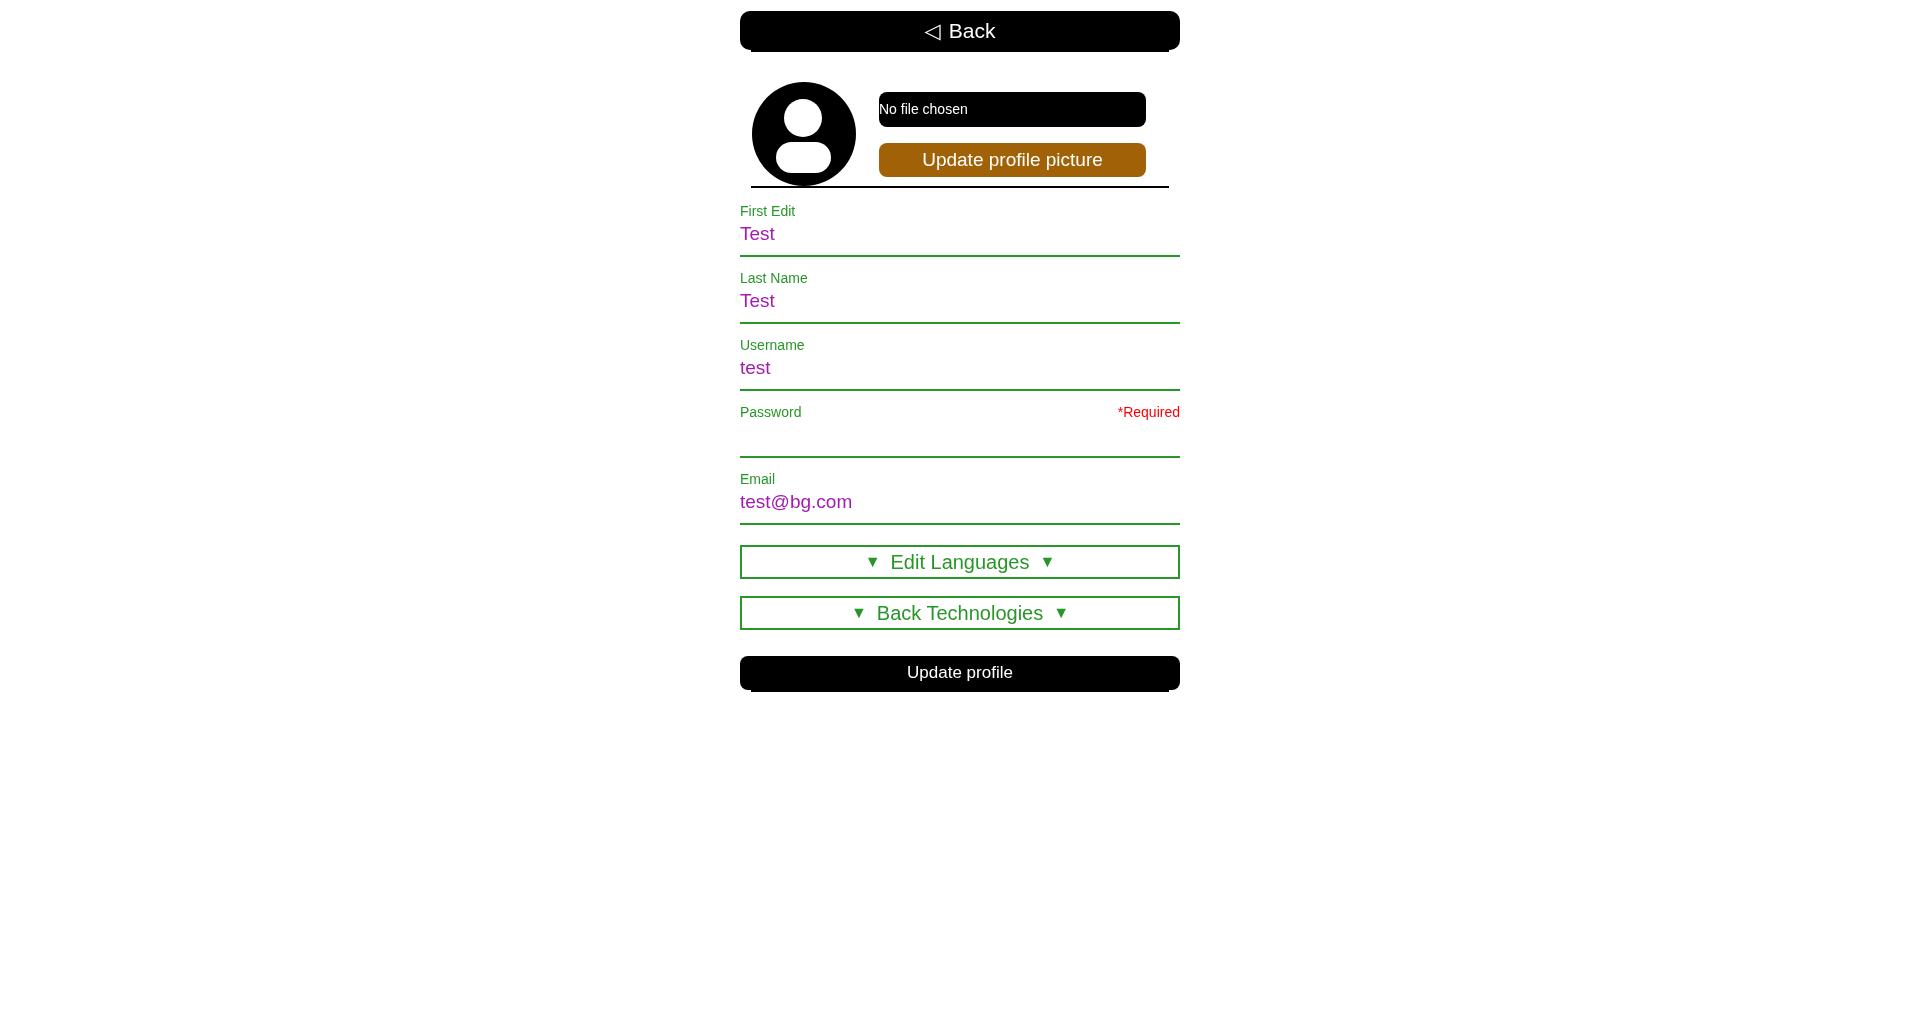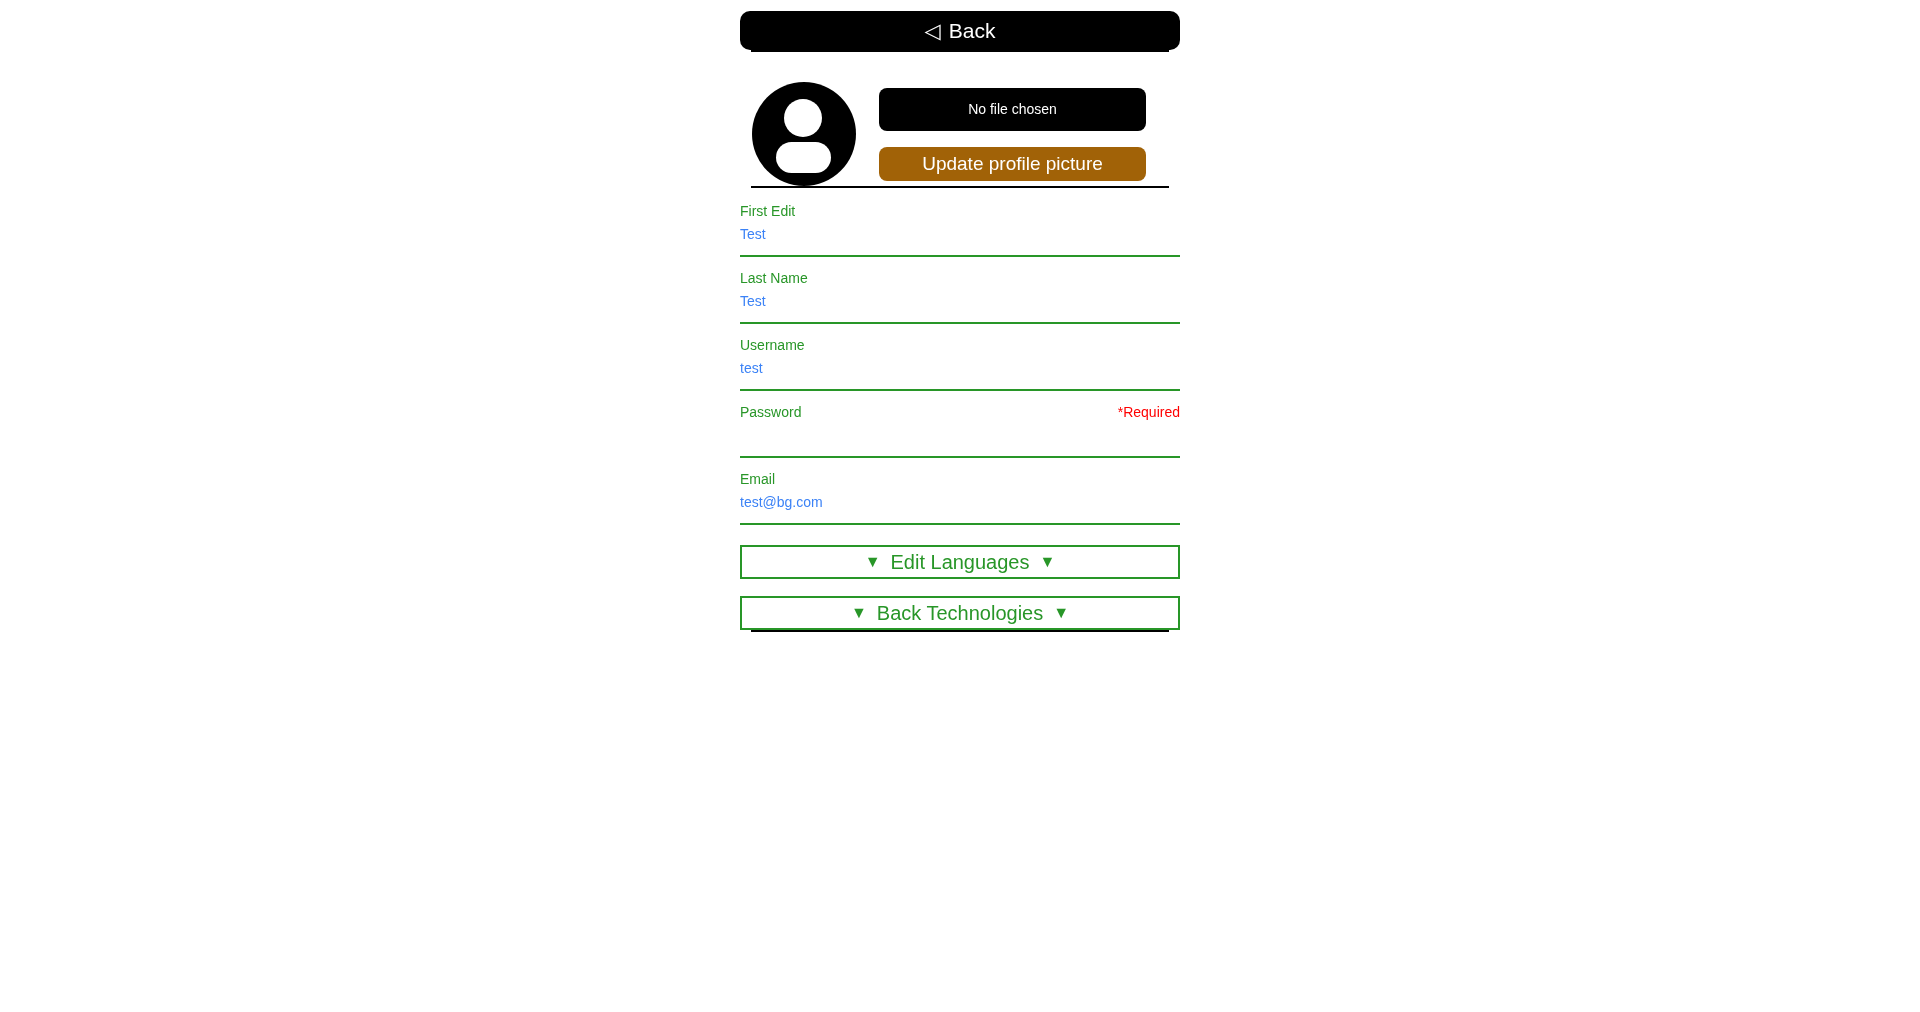--- a/index.html
+++ b/index.html
@@ -60,28 +60,27 @@
     margin-top: 30px;
   }
   .avatar { width: 104px; height: 104px; flex: 0 0 auto; }
   .file-col {
     display: flex;
     flex-direction: column;
     gap: 16px;
     width: 267px;
   }
   .file-input {
-    height: 43px;
+    height: 35px;
     background: #000000;
     color: #ffffff;
     border-radius: 8px;
     font-size: 14px;
     display: flex;
     align-items: center;
-    justify-content: center;
     cursor: pointer;
   }
   .btn-update-pic {
     height: 34px;
     background: #a16207;
     color: #ffffff;
     border: none;
     border-radius: 8px;
     font-size: 19px;
     font-family: inherit;
@@ -98,24 +97,24 @@
     font-size: 14px;
     line-height: 17px;
   }
   .field-label { color: var(--green); }
   .required-note { color: #ff0000; }
   .field-input {
     display: block;
     width: 100%;
     border: none;
     border-bottom: 2px solid var(--green);
-    font-size: 14px;
+    font-size: 19px;
     line-height: 24px;
     padding: 2px 0 9px 0;
-    color: #3b82f6;
+    color: #a21caf;
     background: transparent;
     outline: none;
     font-family: inherit;
   }
 
   
   .btn-outline {
     width: 100%;
     height: 34px;
     background: #ffffff;
@@ -228,19 +227,20 @@
         <span>Edit Languages</span>
         <span class="arrow">▼</span>
       </button>
 
       <button class="btn-outline btn-technologies">
         <span class="arrow">▼</span>
         <span>Back Technologies</span>
         <span class="arrow">▼</span>
       </button>
 
+      <button class="btn-primary btn-update-profile">Update profile</button>
     </div>
 
     <hr class="divider divider-bottom">
 
 
   </div>
 </div>
 
 </body></html>

